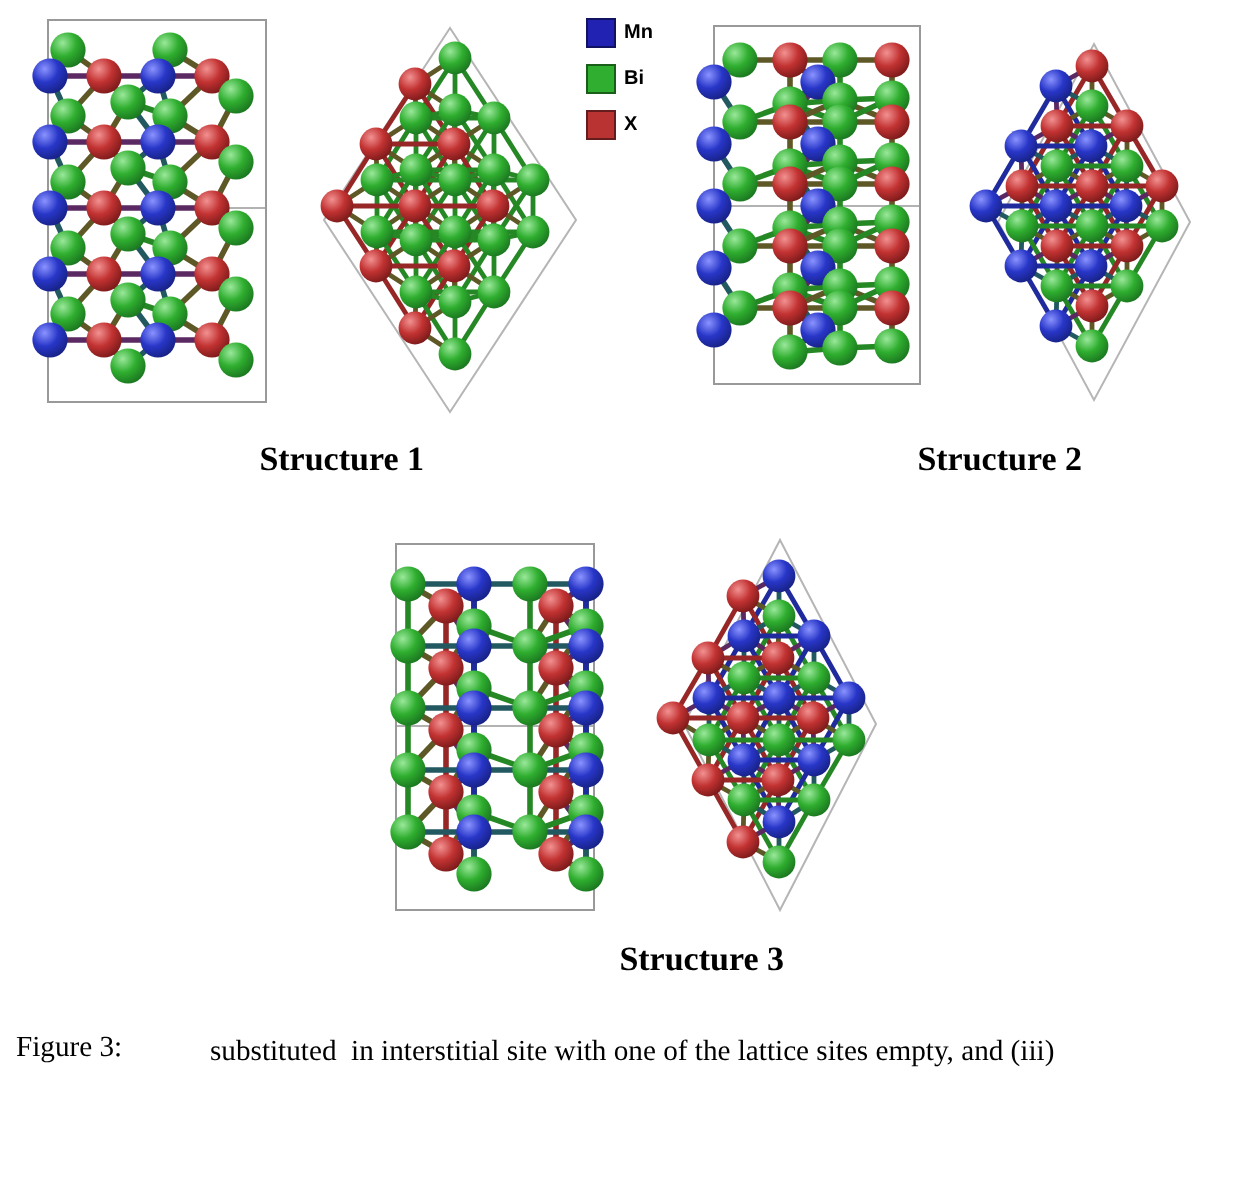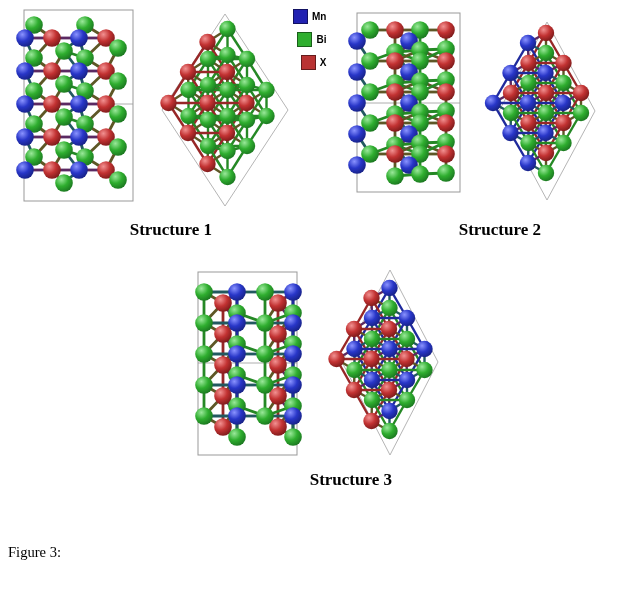--- a/index.html
+++ b/index.html
@@ -1,28 +1,28 @@
 <!DOCTYPE html>
 <html><head>
 <meta charset="utf-8">
 <style>
   html,body{margin:0;padding:0;}
   body{width:630px;height:600px;background:#ffffff;position:relative;overflow:hidden;
        font-family:"Liberation Serif",serif;color:#000;}
   #figure-area{position:absolute;left:0;top:0;width:630px;height:512px;}
   .legend{position:absolute;left:293px;top:8px;}
-  .lrow{display:flex;align-items:center;height:16px;margin-bottom:7px;justify-content:flex-end;}
+  .lrow{display:flex;align-items:center;height:16px;margin-bottom:7px;}
   .swatch{width:15px;height:15px;display:inline-block;border:1px solid rgba(0,0,0,.45);box-sizing:border-box;}
   .llabel{font-family:"Liberation Sans",sans-serif;font-weight:bold;font-size:10px;margin-left:4px;color:#000;}
   .slabel{position:absolute;width:92px;text-align:right;font-weight:bold;font-size:17px;color:#000;}
   #lab1{left:120px;top:220px;}
   #lab2{left:449px;top:220px;}
   #lab3{left:300px;top:470px;}
   .caption{position:absolute;left:8px;top:516px;display:flex;font-size:14.6px;}
-  .cap-label{width:97px;flex:none;margin-top:28px;}
+  .cap-label{width:97px;flex:none;}
   .cap-text > div{white-space:pre;line-height:20.5px;}
 </style>
 </head>
 <body>
 
 <div id="figure-area"><svg width="630" height="512" viewBox="0 0 630 512">
       <defs>
         <radialGradient id="gB" cx="35%" cy="30%" r="80%">
           <stop offset="0%" stop-color="#8a93ff"></stop>
           <stop offset="48%" stop-color="#2836c8"></stop>
@@ -934,14 +934,15 @@
   </div>
 </div>
 
 <div class="slabel" id="lab1">Structure 1</div>
 <div class="slabel" id="lab2">Structure 2</div>
 <div class="slabel" id="lab3">Structure 3</div>
 
 <div class="caption">
   <span class="cap-label">Figure 3:</span>
   <div class="cap-text" id="cap-lines">
+      <div><span>substituted  in interstitial site with one of the lattice sites empty, and (iii)</span></div>
     </div>
 </div>
 
 </body></html>

